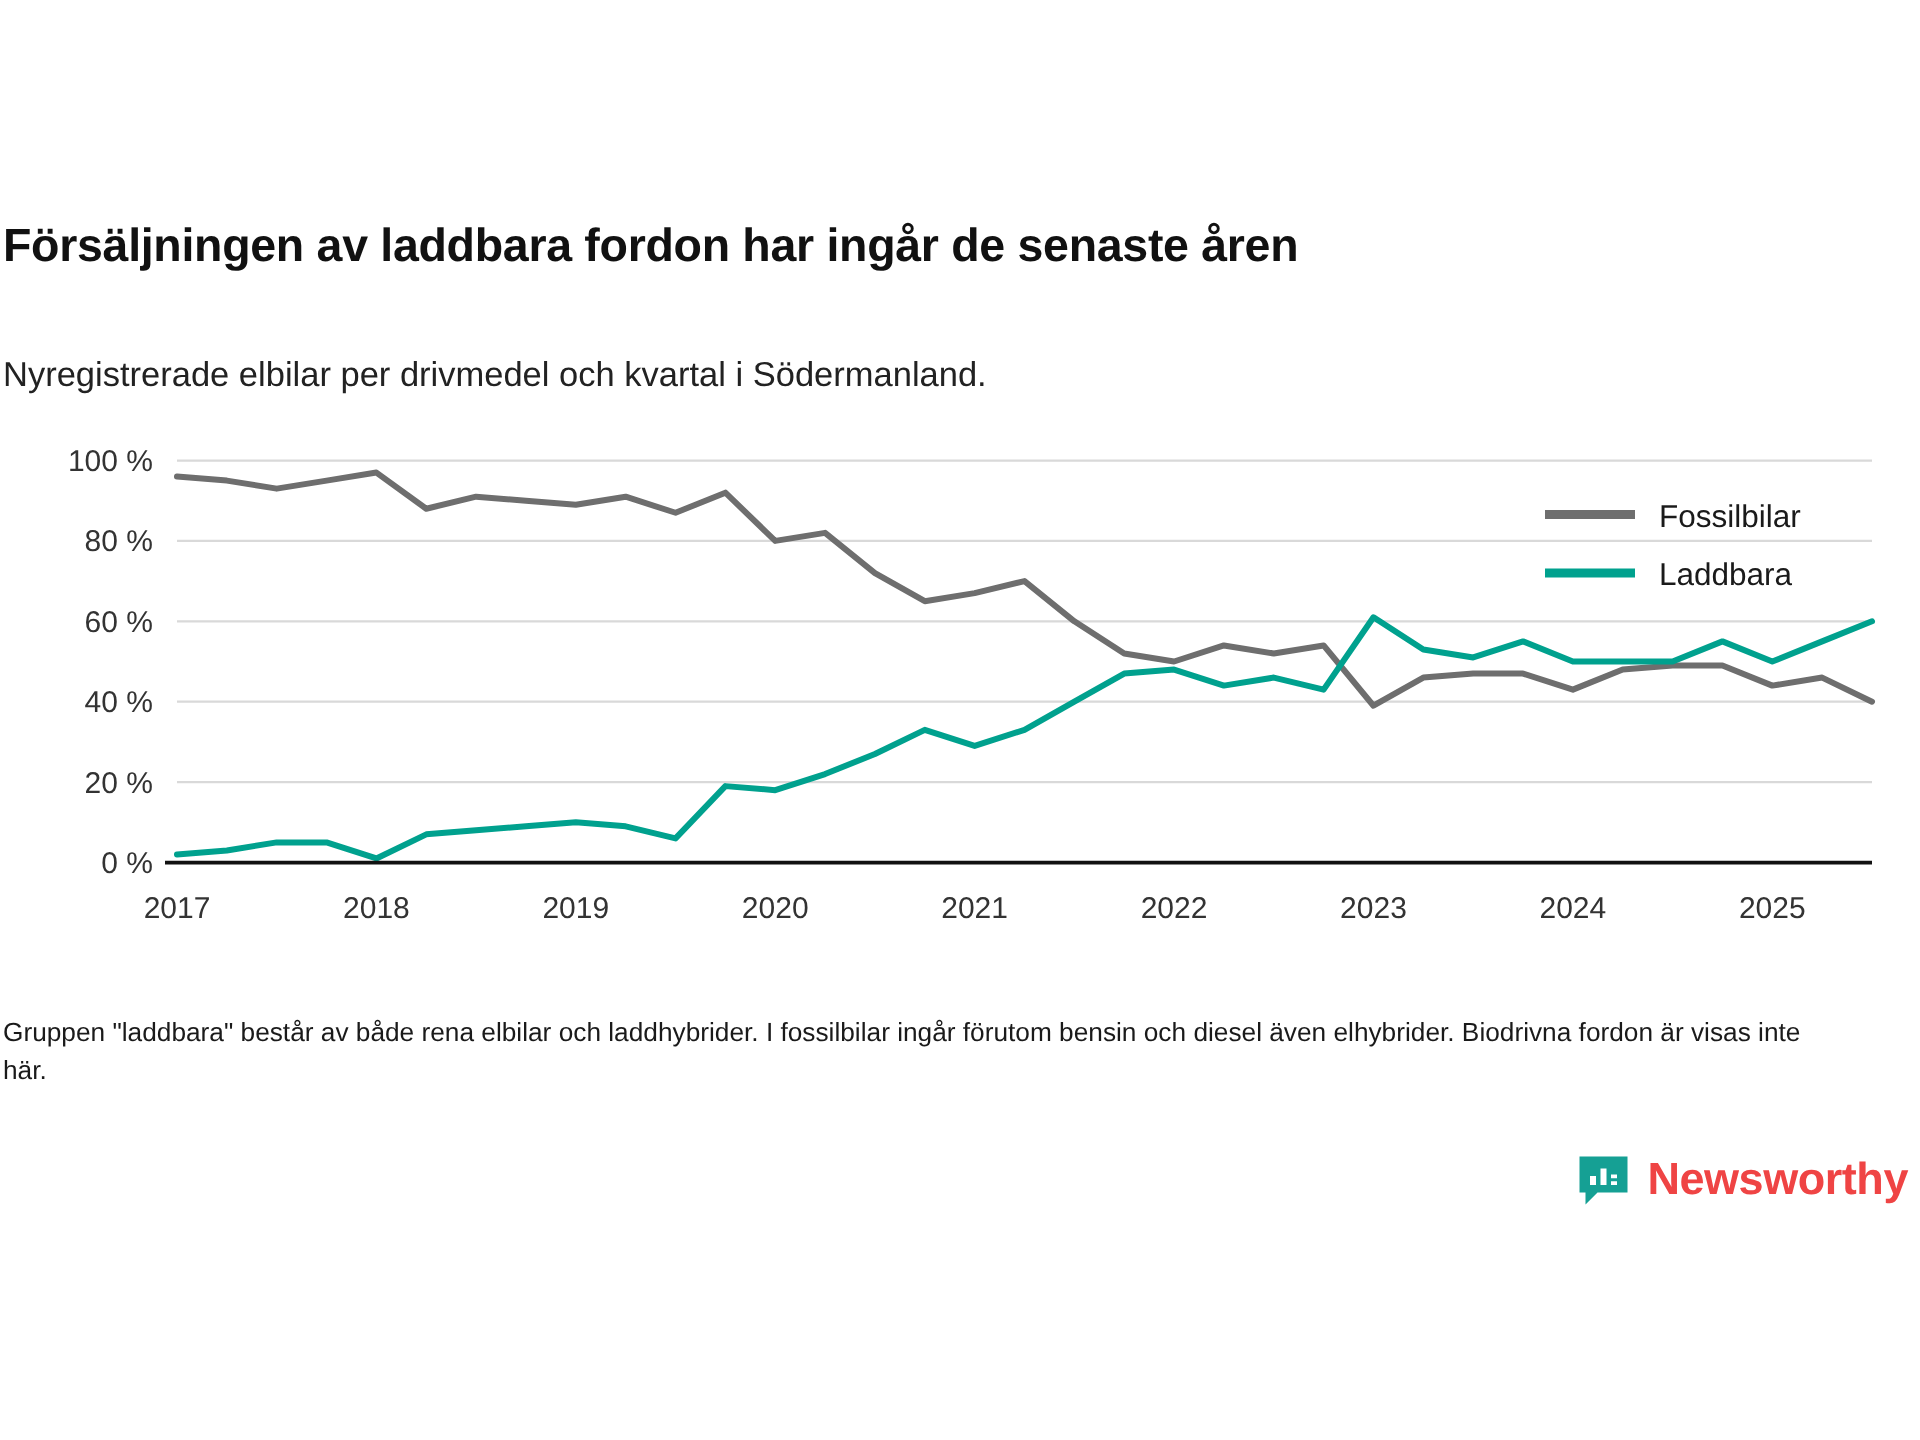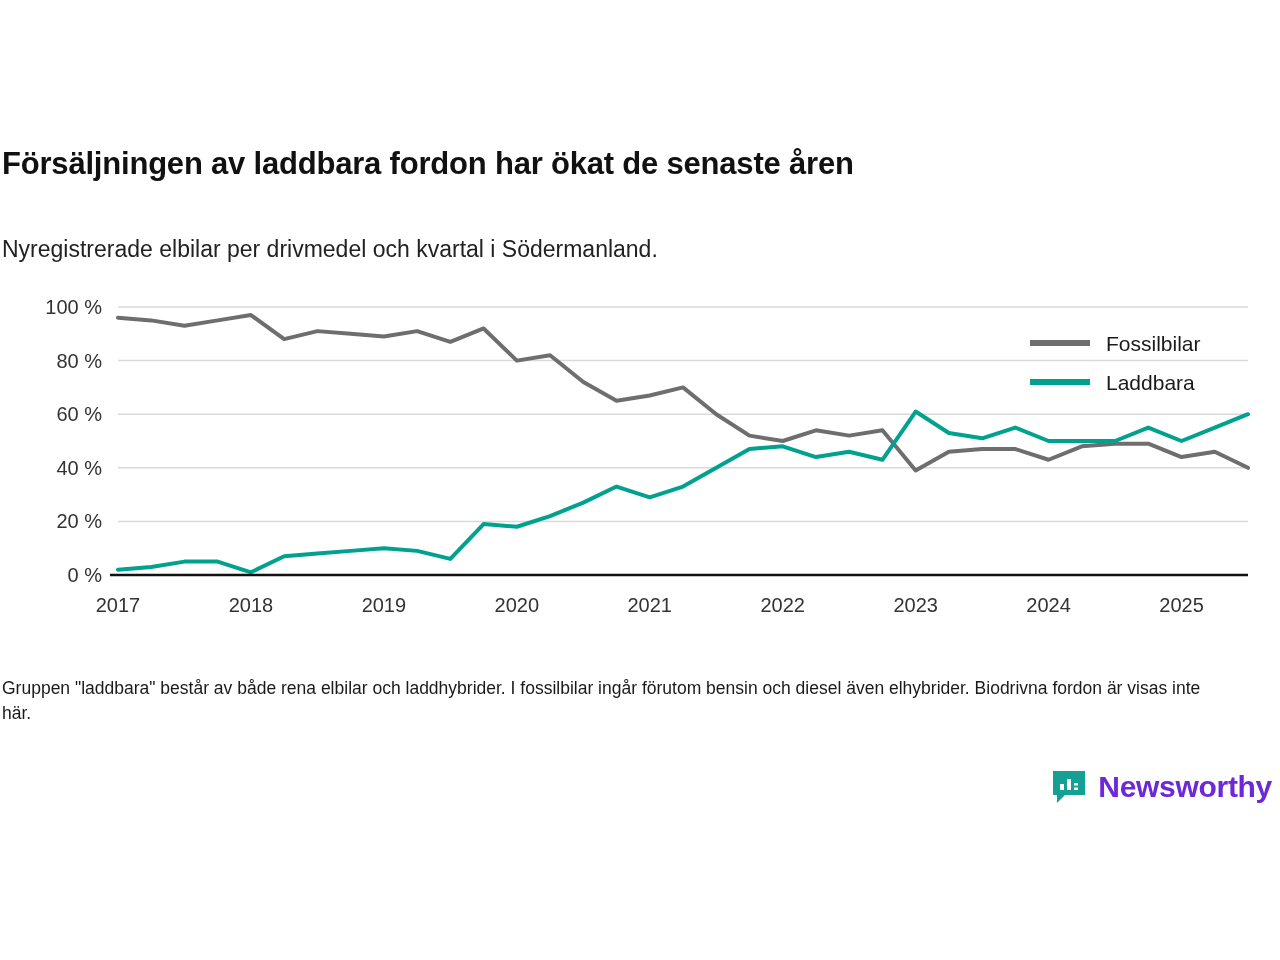--- a/index.html
+++ b/index.html
@@ -63,38 +63,38 @@
     position: absolute;
     right: 8px;
     top: 768px;
     display: flex;
     align-items: center;
     gap: 10px;
   }
   .brand-name {
     font-size: 30px;
     font-weight: bold;
-    color: #6d28d9;
+    color: #ef4444;
     letter-spacing: -0.3px;
   }
   .legend-label {
     font-size: 21px;
     fill: #1a1a1a;
   }
   .axis-label {
     font-size: 20px;
     fill: #333333;
   }
 </style>
 </head>
 <body>
 
 <div class="page">
 
-  <div class="title">Försäljningen av laddbara fordon har ökat de senaste åren</div>
+  <div class="title">Försäljningen av laddbara fordon har ingår de senaste åren</div>
   <div class="subtitle">Nyregistrerade elbilar per drivmedel och kvartal i Södermanland.</div>
 
   <div class="chart-area">
     <svg class="chart-svg" id="chart-svg" width="1280" height="345" viewBox="0 0 1280 345">
       <g id="gridlines">
           <line x1="118" x2="1248" y1="290" y2="290" stroke="#d9d9d9" stroke-width="1.5"></line>
           <line x1="118" x2="1248" y1="236.4" y2="236.4" stroke="#d9d9d9" stroke-width="1.5"></line>
           <line x1="118" x2="1248" y1="182.8" y2="182.8" stroke="#d9d9d9" stroke-width="1.5"></line>
           <line x1="118" x2="1248" y1="129.20000000000002" y2="129.20000000000002" stroke="#d9d9d9" stroke-width="1.5"></line>
           <line x1="118" x2="1248" y1="75.6" y2="75.6" stroke="#d9d9d9" stroke-width="1.5"></line>

